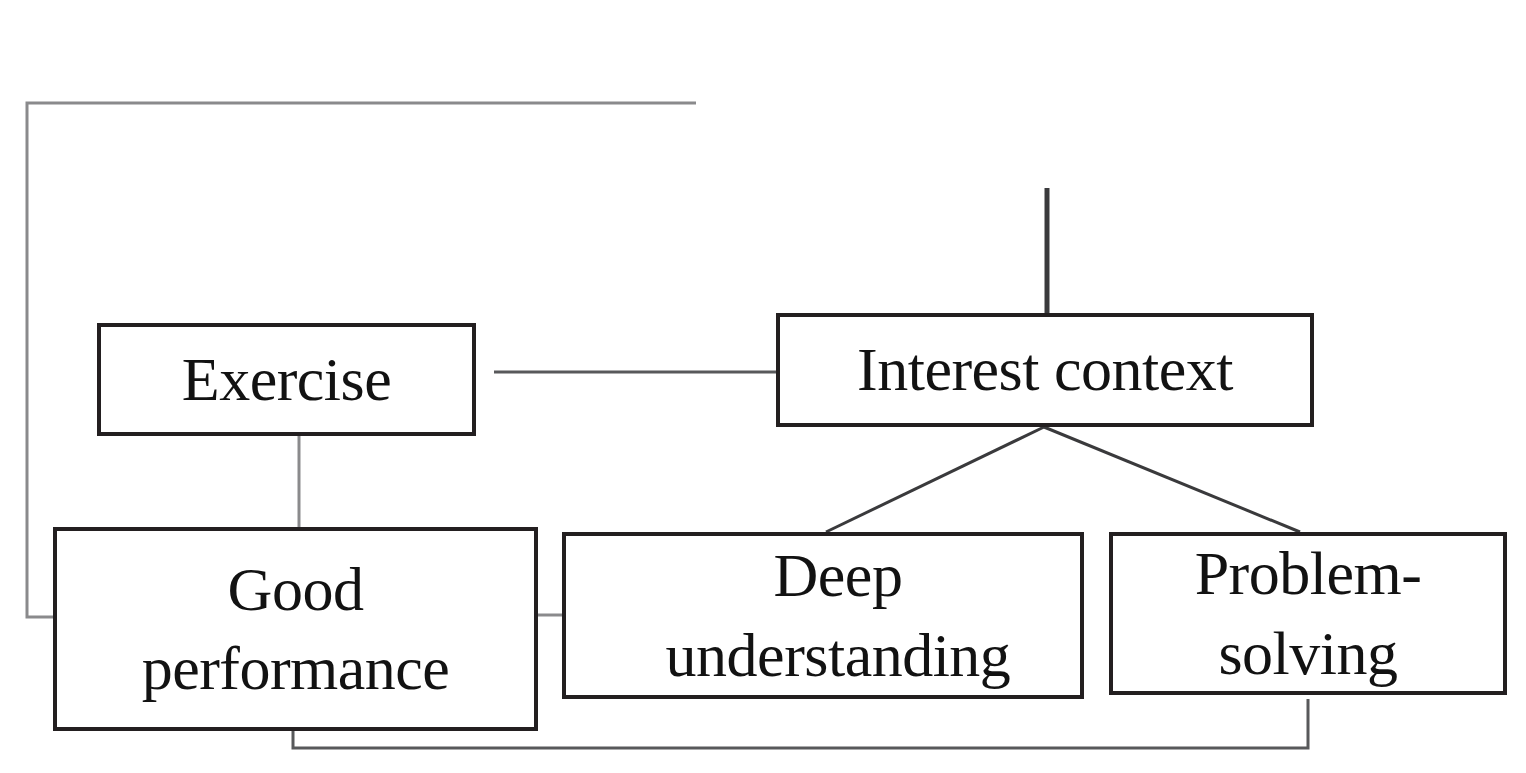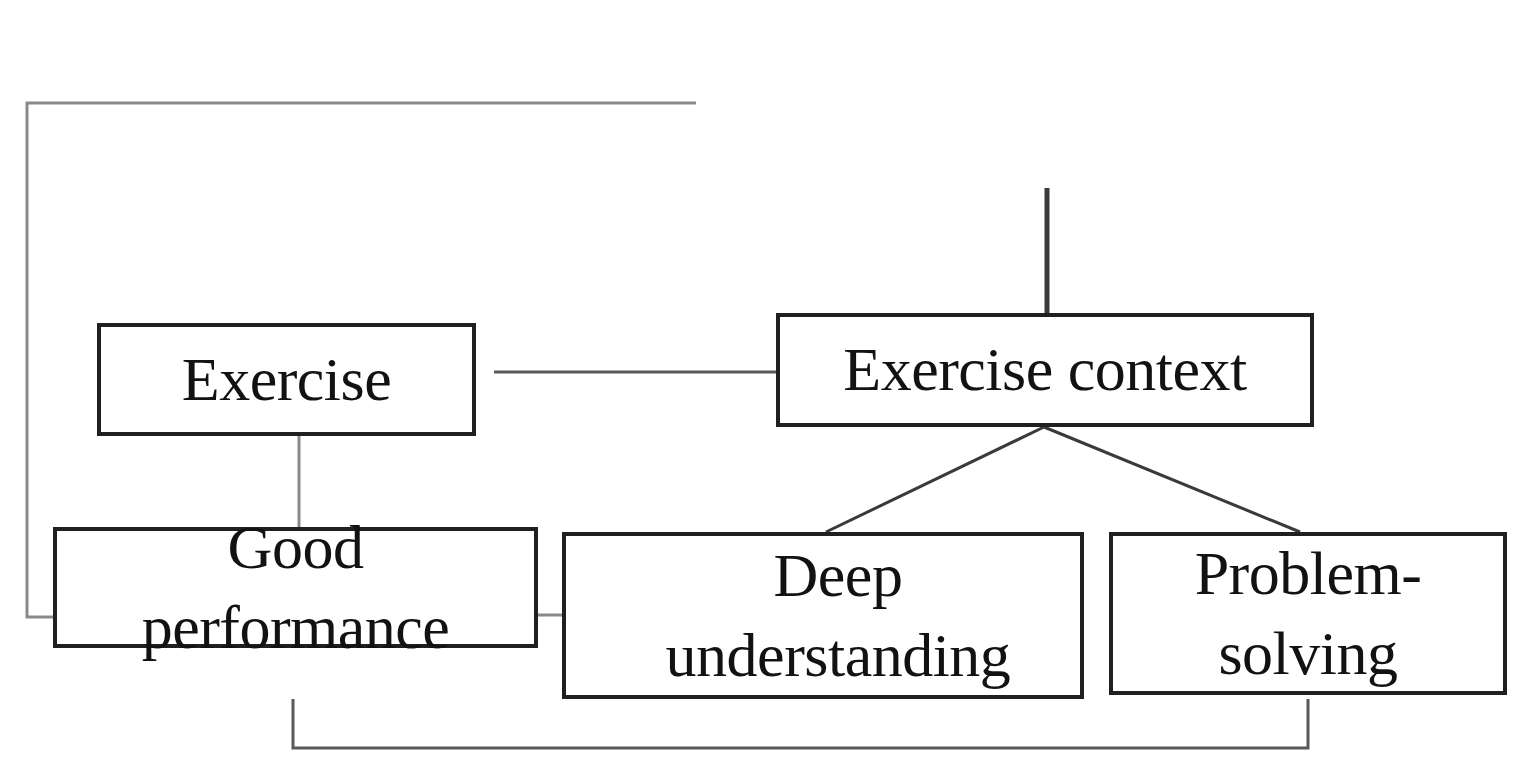--- a/index.html
+++ b/index.html
@@ -41,21 +41,21 @@
     font-size: 62px;
     line-height: 1.02;
     letter-spacing: -0.5px;
     white-space: pre-line;
     padding: 0 6px;
   }
   #node-interest   { left: 696px; top: 19px;  width: 697px; height: 169px; }
   #node-interest .node-label { font-size: 61px; line-height: 1.28; }
   #node-telling    { left: 776px; top: 313px; width: 538px; height: 114px; }
   #node-exercise   { left: 97px;  top: 323px; width: 379px; height: 113px; }
-  #node-good       { left: 53px;  top: 527px; width: 485px; height: 121px; }
+  #node-good       { left: 53px;  top: 527px; width: 485px; height: 204px; }
   #node-good .node-label,
   #node-deep .node-label,
   #node-problem .node-label { line-height: 1.28; }
   #node-deep       { left: 562px; top: 532px; width: 522px; height: 167px; padding-left: 30px; }
   #node-problem    { left: 1109px; top: 532px; width: 398px; height: 163px; }
 </style>
 </head>
 <body>
 
 <div id="canvas">
@@ -74,21 +74,21 @@
 
     <line x1="1044" y1="427" x2="1300" y2="532" stroke="#3a3a3c" stroke-width="3"></line>
 
     <line x1="538" y1="615" x2="563" y2="615" stroke="#8a8a8c" stroke-width="3"></line>
 
     <polyline points="293,699 293,748 1308,748 1308,699" fill="none" stroke="#58595b" stroke-width="3"></polyline>
   </svg>
 
 
   <div class="node" id="node-telling">
-    <span class="node-label">Exercise context</span>
+    <span class="node-label">Interest context</span>
   </div>
 
   <div class="node" id="node-exercise">
     <span class="node-label">Exercise</span>
   </div>
 
   <div class="node" id="node-good">
     <span class="node-label">Good
 performance</span>
   </div>

